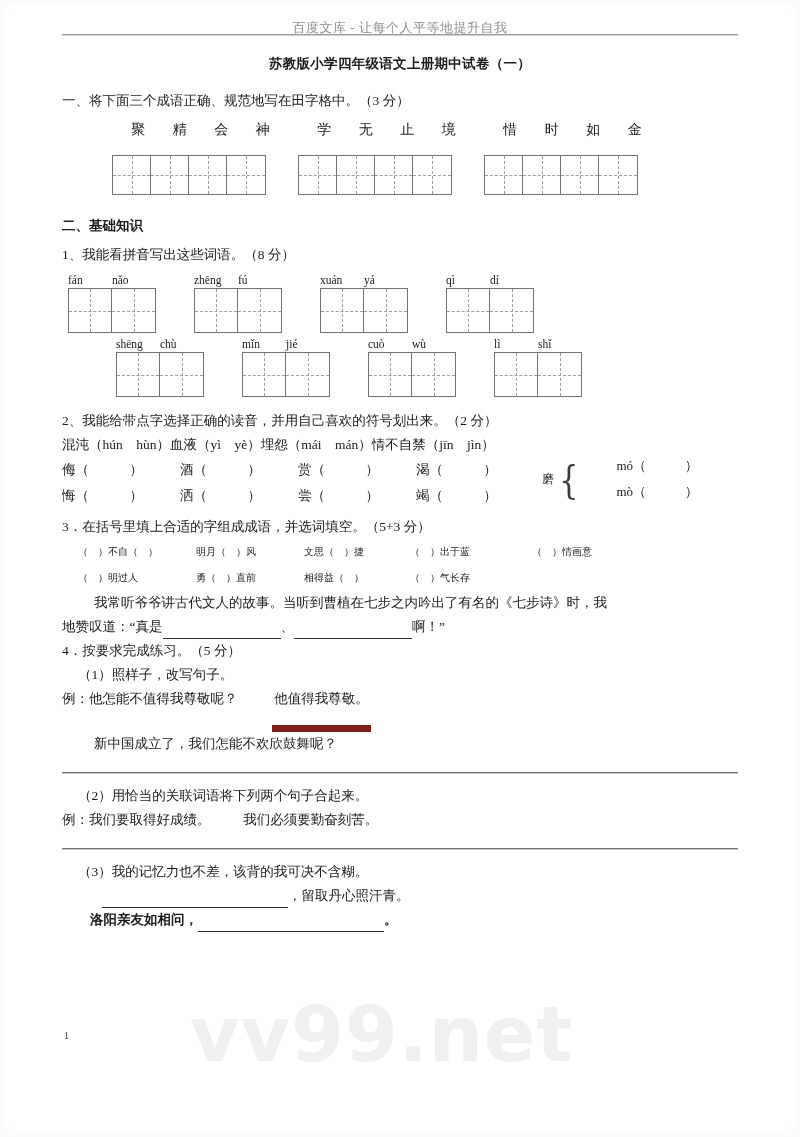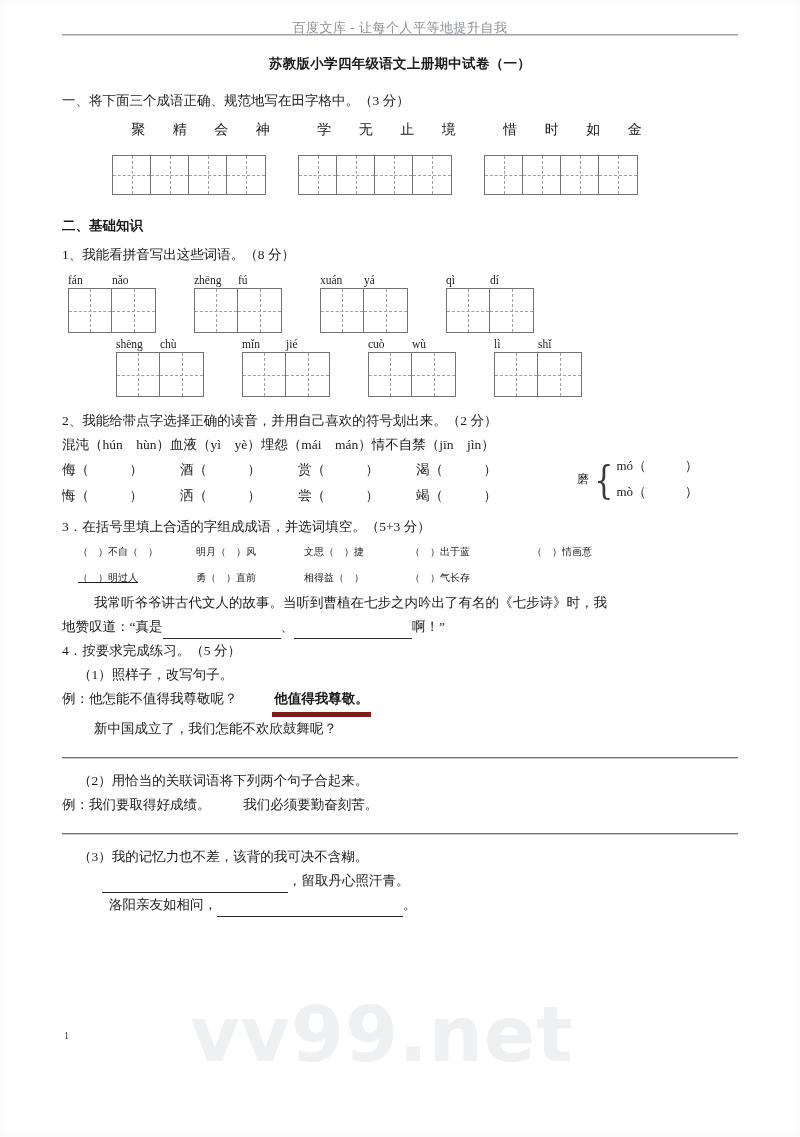--- a/index.html
+++ b/index.html
@@ -180,20 +180,21 @@
     font-family: "DejaVu Serif", serif;
     font-weight: 300;
     transform: scaleX(0.75);
     color: #3a3a3a;
   }
   .brace-items {
     display: flex;
     flex-direction: column;
     line-height: 26px;
     font-size: 13px;
+    margin-left: 35px;
   }
 
   
   .blank-row { display: flex; font-size: 10px; line-height: 26px; }
   .blank-row .bc { white-space: nowrap; }
 
   
   .ul {
     display: inline-block;
     border-bottom: 1px solid #2b2b2b;
@@ -201,23 +202,22 @@
   }
   .ul-wide { width: 118px; height: 17px; }
   .ul-long { width: 186px; height: 17px; }
   .answer-rule {
     height: 2px;
     background: linear-gradient(to bottom, #6e7276 0 1px, #c7c9cb 1px 2px);
     margin: 16px 0 10px 0;
   }
   .ex-answer {
     display: inline-block;
-    border-bottom: 5px solid #7f1d1d;
-    padding: 0 2px 1px 2px;
-    font-weight: bold;
+    border-bottom: 7px solid #7f1d1d;
+    padding: 0 2px 14px 2px;
   }
 
   
   #page-number {
     position: absolute;
     left: 64px;
     top: 1030px;
     font-size: 10px;
     color: #3a3a3a;
     font-family: "Liberation Serif", serif;
@@ -423,21 +423,21 @@
     <p class="q">3．在括号里填上合适的字组成成语，并选词填空。（5+3 分）</p>
 
     <div class="blank-row indent1">
       <span class="bc" style="width:118px;">（　）不自（　）</span>
       <span class="bc" style="width:108px;">明月（　）风</span>
       <span class="bc" style="width:106px;">文思（　）捷</span>
       <span class="bc" style="width:122px;">（　）出于蓝</span>
       <span class="bc">（　）情画意</span>
     </div>
     <div class="blank-row indent1">
-      <span class="bc" style="width:118px;text-decoration:underline;">（　）明过人</span>
+      <span class="bc" style="width:118px;">（　）明过人</span>
       <span class="bc" style="width:108px;">勇（　）直前</span>
       <span class="bc" style="width:106px;">相得益（　）</span>
       <span class="bc">（　）气长存</span>
     </div>
 
     <p class="q indent2" style="margin-left:32px;">我常听爷爷讲古代文人的故事。当听到曹植在七步之内吟出了有名的《七步诗》时，我</p>
     <p class="q">
       <span>地赞叹道：“真是</span><span class="ul ul-wide"></span><span>、</span><span class="ul ul-wide"></span><span>啊！”</span>
     </p>
 
@@ -459,21 +459,21 @@
       <span style="display:inline-block;width:26px;"></span>
       <span>我们必须要勤奋刻苦。</span>
     </p>
 
     <div class="answer-rule"></div>
 
     <p class="q indent1">（3）我的记忆力也不差，该背的我可决不含糊。</p>
     <p class="q indent2" style="margin-left:40px;">
       <span class="ul ul-long"></span><span>，留取丹心照汗青。</span>
     </p>
-    <p class="q indent2" style="margin-left:47px;">
+    <p class="q indent2" style="margin-left:28px;font-weight:bold;">
       <span>洛阳亲友如相问，</span><span class="ul ul-long"></span><span>。</span>
     </p>
 
   </div>
 
   <div id="page-number">1</div>
 
   <div id="page-edge-shadow"></div>
 </div>
 

